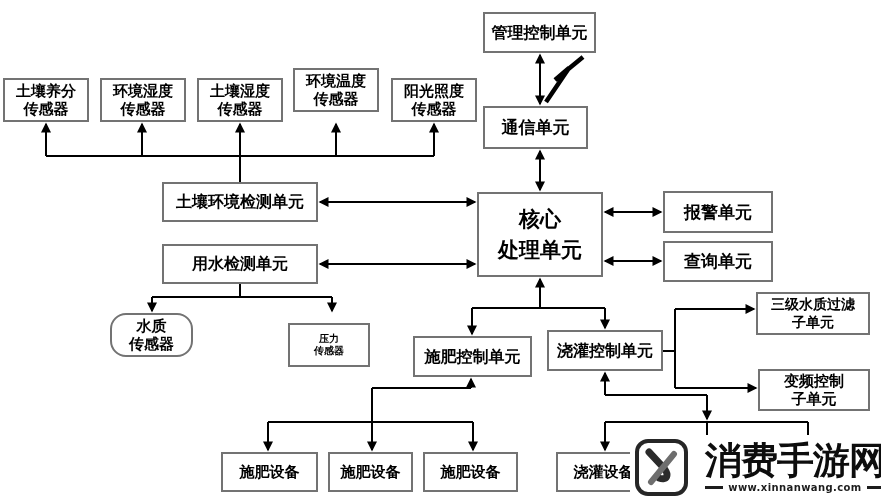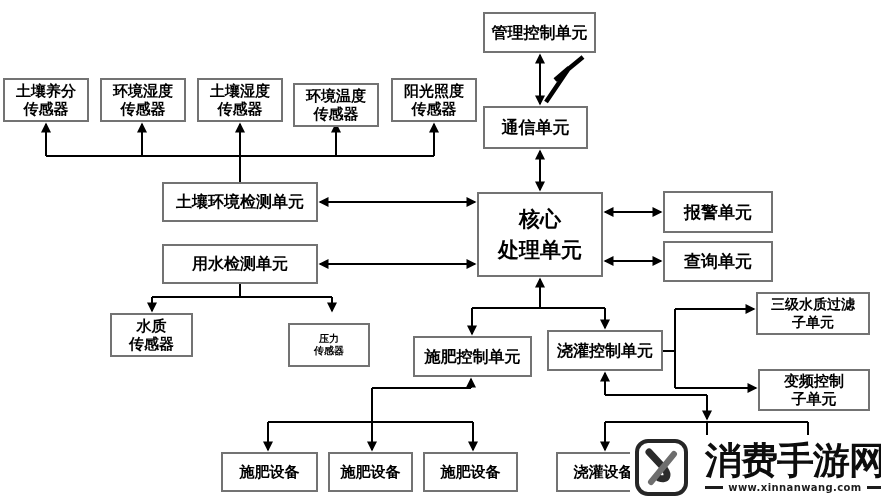--- a/index.html
+++ b/index.html
@@ -11,32 +11,32 @@
   .node{
     position:absolute;box-sizing:border-box;border:2px solid #737373;background:#fff;
     display:flex;flex-direction:column;align-items:center;justify-content:center;
     text-align:center;font-weight:bold;color:#000;line-height:1.22;
   }
   
   .n-sensor{width:86px;height:44px;font-size:15px;}
   #nd-sensor1{left:3px;top:78px;}
   #nd-sensor2{left:100px;top:78px;}
   #nd-sensor3{left:197px;top:78px;}
-  #nd-sensor4{left:293px;top:83px;}
+  #nd-sensor4{left:293px;top:68px;}
   #nd-sensor5{left:391px;top:78px;}
   
   #nd-mgmt{left:483px;top:12px;width:113px;height:41px;font-size:16px;}
   #nd-comm{left:483px;top:106px;width:105px;height:43px;font-size:17px;}
   #nd-core{left:477px;top:192px;width:126px;height:85px;font-size:21px;line-height:1.45;}
   #nd-alarm{left:663px;top:191px;width:110px;height:42px;font-size:17px;}
   #nd-query{left:663px;top:241px;width:110px;height:41px;font-size:17px;}
   
   #nd-soilenv{left:162px;top:182px;width:156px;height:40px;font-size:16px;}
   #nd-wateruse{left:162px;top:244px;width:156px;height:40px;font-size:16px;}
-  #nd-waterq{left:110px;top:313px;width:83px;height:44px;font-size:15px;}
+  #nd-waterq{left:110px;top:313px;width:83px;height:44px;font-size:15px;border-radius:16px;}
   #nd-pressure{left:288px;top:313px;width:82px;height:44px;font-size:10px;margin-top:10px;}
   
   #nd-fertctrl{left:413px;top:336px;width:119px;height:41px;font-size:16px;}
   #nd-irrctrl{left:547px;top:330px;width:116px;height:41px;font-size:16px;align-items:center;}
   #nd-filter{left:756px;top:292px;width:114px;height:43px;font-size:14px;}
   #nd-vfd{left:758px;top:369px;width:112px;height:42px;font-size:15px;}
   
   .n-dev{height:40px;font-size:15px;top:452px;}
   #nd-fertdev1{left:221px;width:97px;}
   #nd-fertdev2{left:328px;width:85px;}

